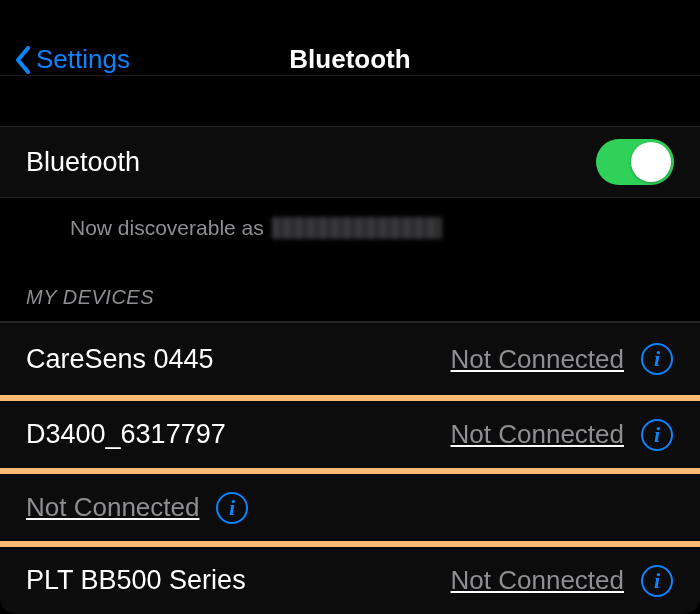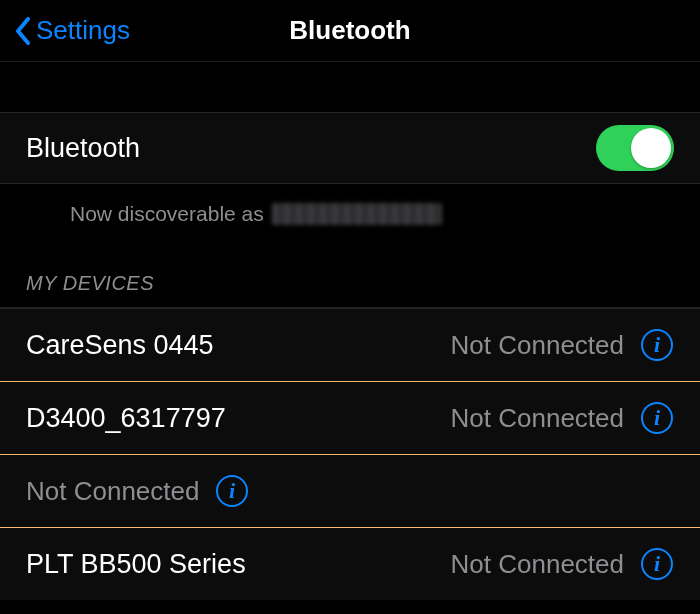--- a/index.html
+++ b/index.html
@@ -12,22 +12,22 @@
     body {
       width: 700px;
       height: 614px;
       background: #000;
       color: #fff;
       overflow: hidden;
       border-radius: 16px;
     }
     .nav-bar {
       display: flex;
-      align-items: center;
-      height: 62px;
+      align-items: flex-end;
+      height: 76px;
       position: relative;
       border-bottom: 1px solid #1c1c1e;
     }
     .back-button {
       display: flex;
       align-items: center;
       gap: 4px;
       color: #0a84ff;
       font-size: 26px;
       padding-left: 14px;
@@ -104,29 +104,30 @@
       font-size: 20px;
       color: #8e8e93;
       letter-spacing: 0.5px;
       font-style: italic;
     }
     .device-row {
       height: 73px;
       border-bottom: none;
     }
     .device-row + .device-row {
-      border-top: 1px solid #fdba74;
+      border-top: 6px solid #fdba74;
     }
     .device-list {
       border-top: 1px solid #242426;
     }
     .device-right {
       display: flex;
       align-items: center;
       gap: 16px;
+      text-decoration: underline;
     }
     .status-text {
       font-size: 26px;
       color: #8e8e93;
     }
     .info-icon {
       width: 34px;
       height: 34px;
       cursor: pointer;
     }

